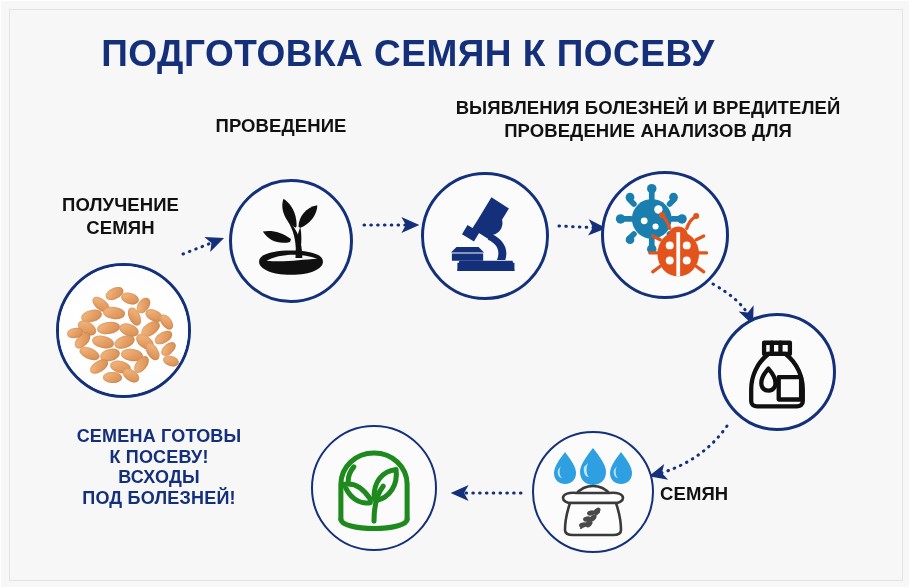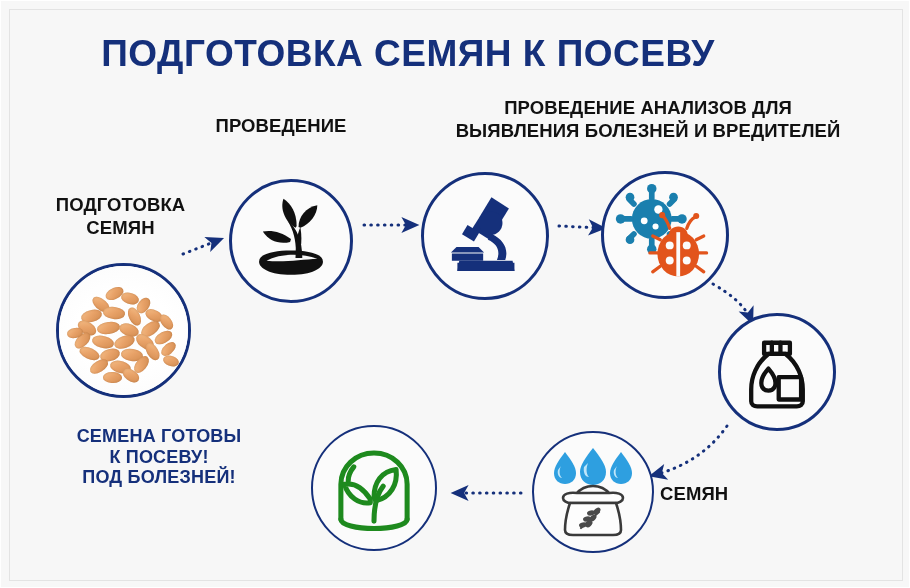--- a/index.html
+++ b/index.html
@@ -104,41 +104,42 @@
 </style>
 </head>
 <body>
 
 <div id="infographic">
   <div id="frame-inner"></div>
 
   <div class="title">ПОДГОТОВКА СЕМЯН К ПОСЕВУ</div>
 
   <div class="label center" style="left:12px; top:192px; width:215px;">
-    <div>ПОДГОТОВКА</div>
+    <div>ПОЛУЧЕНИЕ</div>
     <div>СЕМЯН</div>
   </div>
 
   <div class="label center" style="left:185px; top:113px; width:190px;">
     <div>ПРОВЕДЕНИЕ</div>
   </div>
 
   <div class="label center" style="left:408px; top:95px; width:478px;">
+    <div>ВЫЯВЛЕНИЯ БОЛЕЗНЕЙ И ВРЕДИТЕЛЕЙ</div>
     <div>ПРОВЕДЕНИЕ АНАЛИЗОВ ДЛЯ</div>
-    <div>ВЫЯВЛЕНИЯ БОЛЕЗНЕЙ И ВРЕДИТЕЛЕЙ</div>
   </div>
 
 
   <div class="label left" style="left:659px; top:481px; width:230px;">
     <div>СЕМЯН</div>
   </div>
 
   <div class="conclusion" style="left:22px; top:425px; width:272px;">
     <div>СЕМЕНА ГОТОВЫ</div>
     <div>К ПОСЕВУ!</div>
+    <div>ВСХОДЫ</div>
     <div>ПОД БОЛЕЗНЕЙ!</div>
   </div>
 
   <svg class="arrows" viewBox="0 0 910 588" xmlns="http://www.w3.org/2000/svg">
     <defs>
       <marker id="ah" markerWidth="7" markerHeight="7" refX="4.6" refY="3.1" orient="auto" markerUnits="strokeWidth">
         <path d="M0.4,0.4 L6.4,3.1 L0.4,5.8 L1.9,3.1 Z" fill="#15307b"></path>
       </marker>
     </defs>
     <g fill="none" stroke="#15307b" stroke-width="3" stroke-linecap="round" stroke-dasharray="0.6 6.2" marker-end="url(#ah)">

